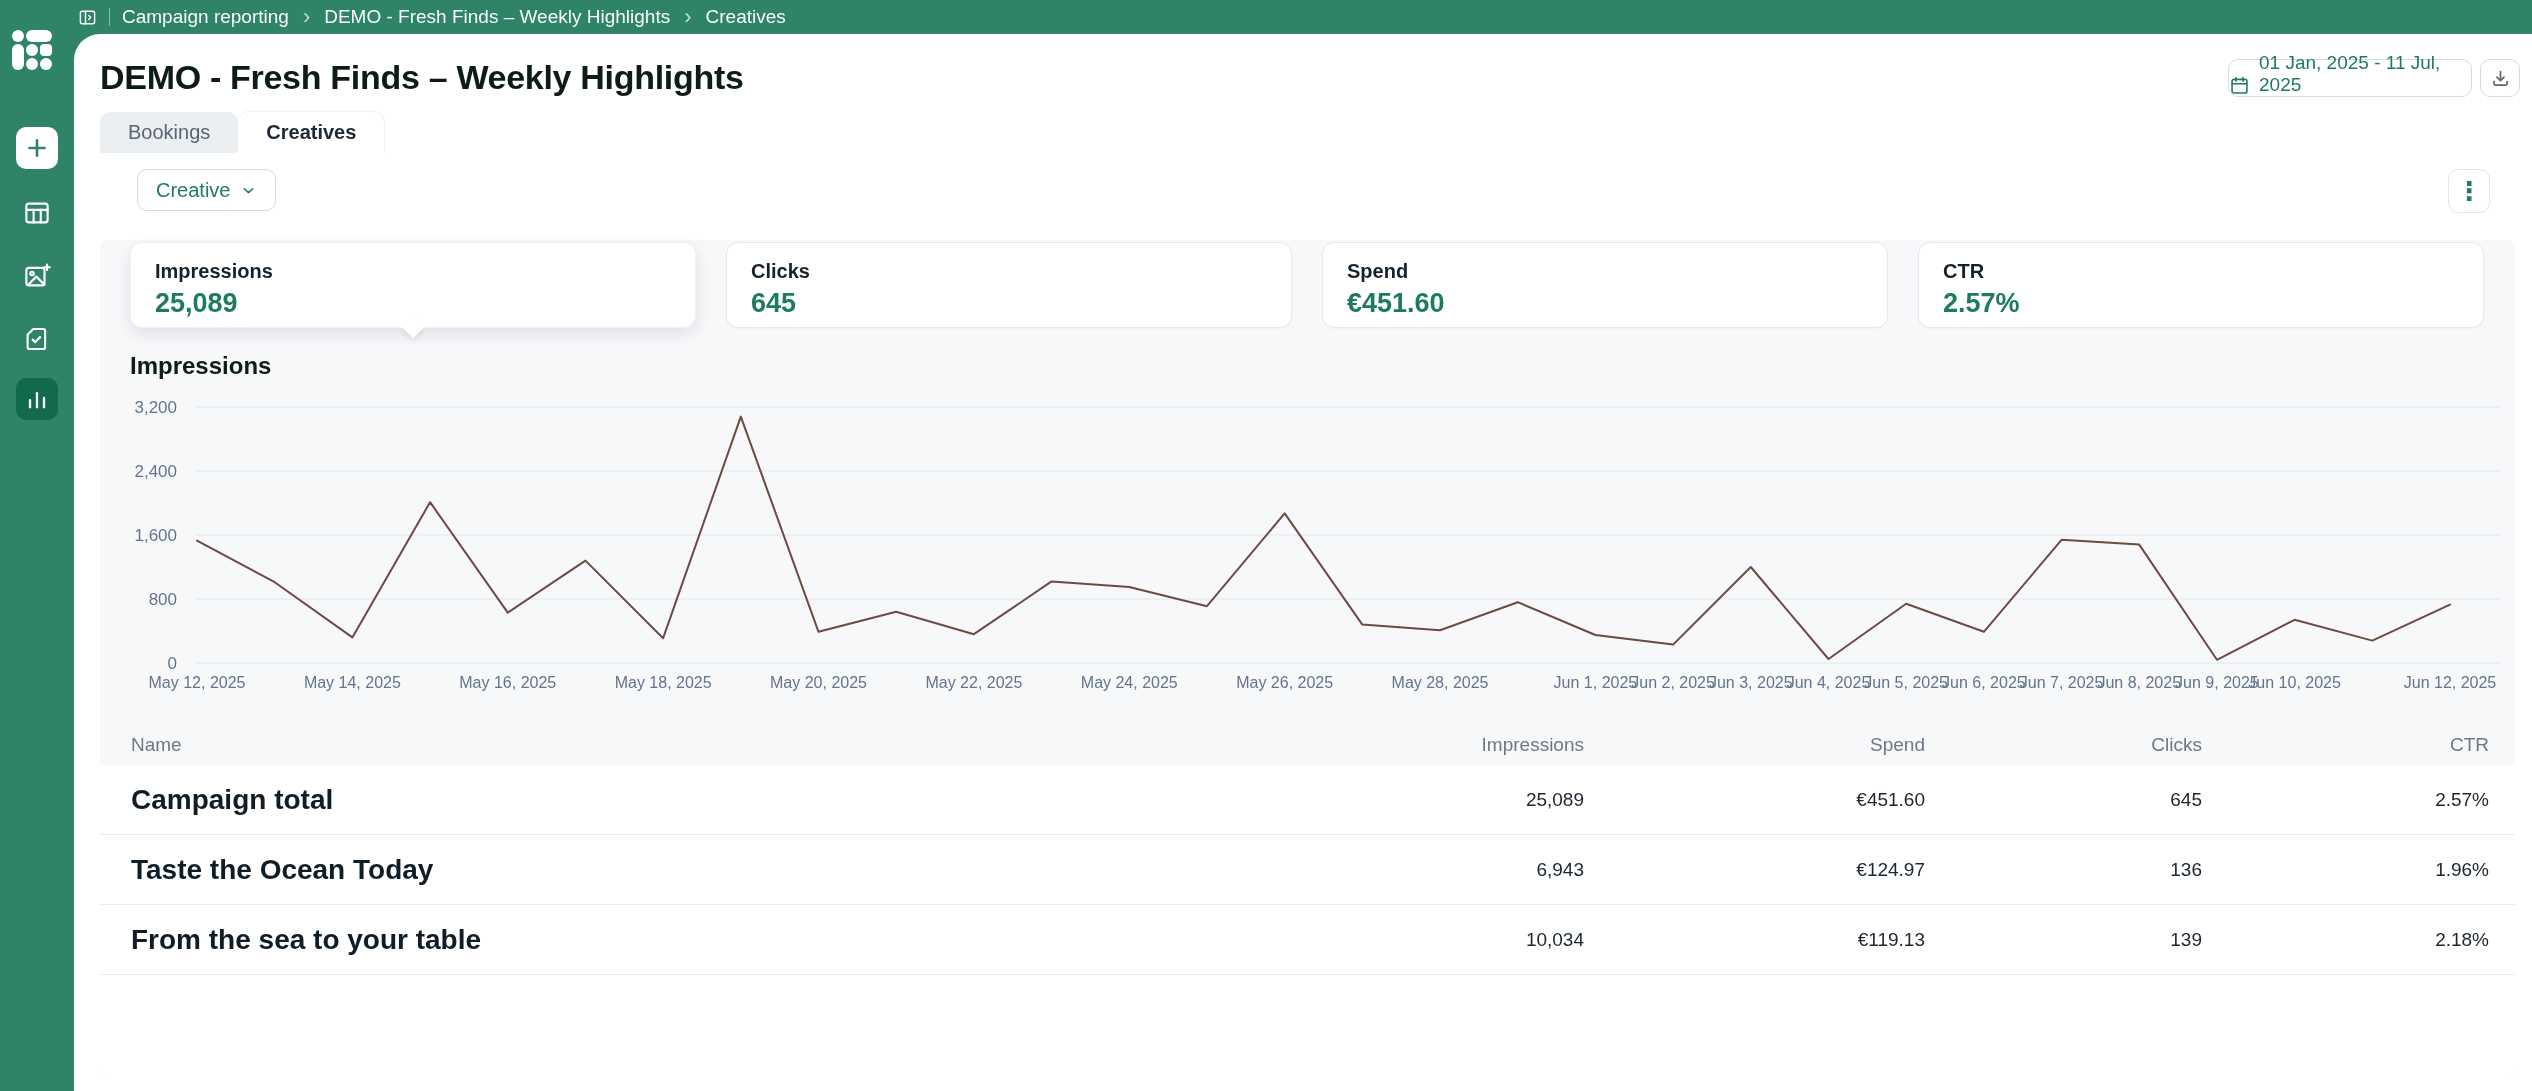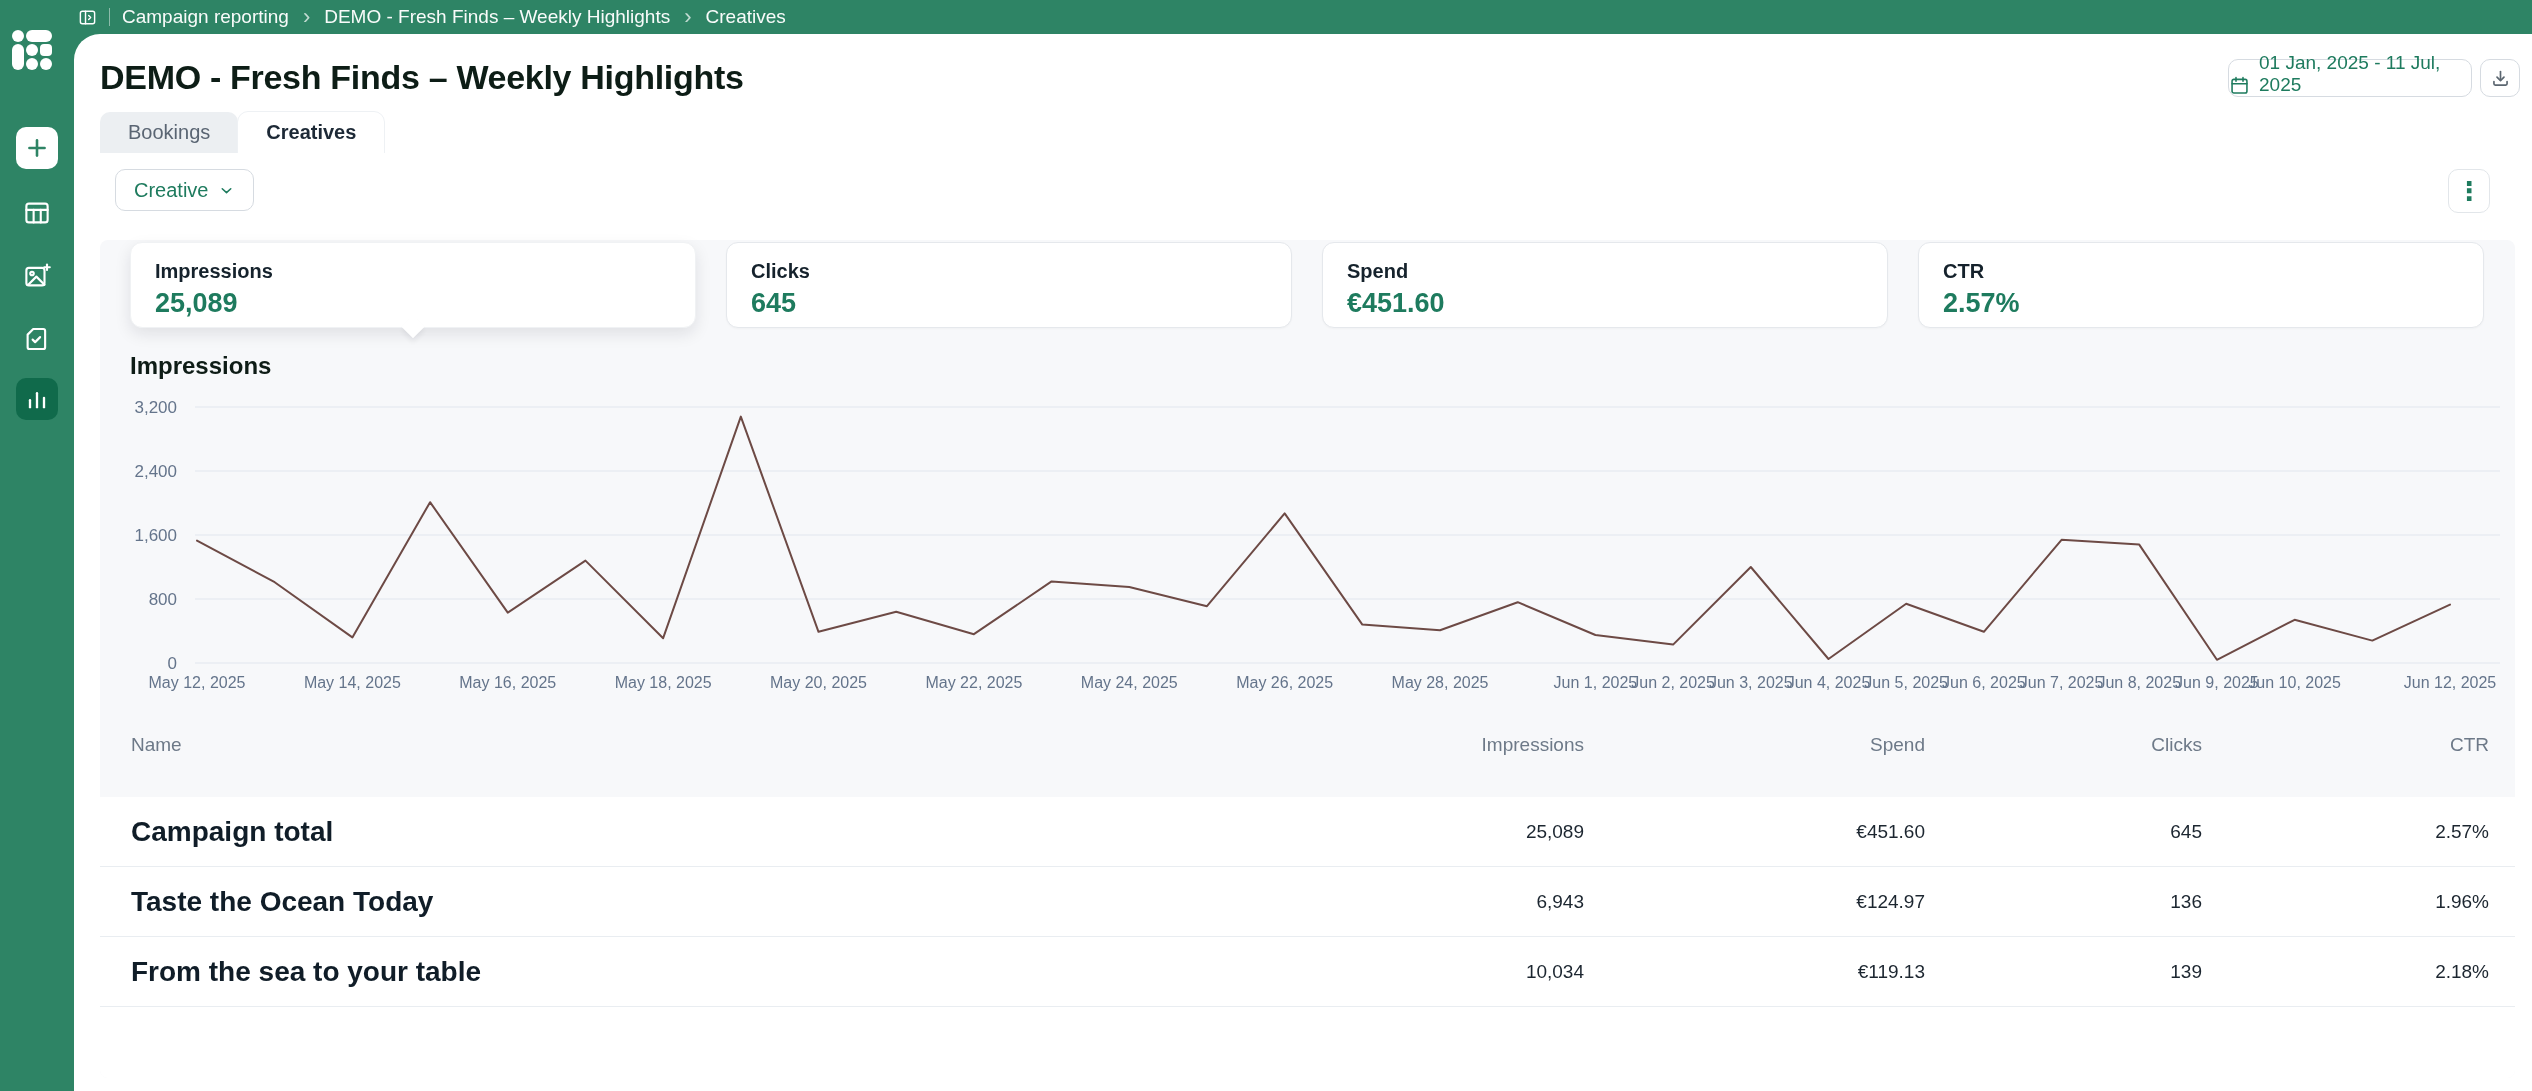--- a/index.html
+++ b/index.html
@@ -47,21 +47,21 @@
   .tabs { position:absolute; left:26px; top:78px; display:flex; height:41px; }
   .tab { min-width:114px; padding:0 28px; display:flex; align-items:center; justify-content:center;
     font-size:20px; border-radius:10px 10px 0 0; cursor:pointer; color:#5a6573; background:#eceff2; }
   .tab.active { background:#fff; color:#1d2936; font-weight:600;
     box-shadow:0 -1px 0 #eef1f4, 1px 0 0 #eef1f4, -1px 0 0 #eef1f4; }
 
   
   .panel { position:absolute; left:26px; top:119px; width:2415px; height:925px; background:#fff; }
   .panel-gray { position:absolute; left:0; top:87px; right:0; bottom:0; background:#f7f8fa; border-radius:8px; }
 
-  .filter-btn { position:absolute; left:15px; top:16px; height:42px; padding:0 18px; background:#fff;
+  .filter-btn { position:absolute; left:37px; top:16px; height:42px; padding:0 18px; background:#fff;
     border:1px solid #d6dbe1; border-radius:10px; display:flex; align-items:center; gap:10px;
     color:#1e7b5e; font-size:20px; cursor:pointer; z-index:2; }
   .kebab-btn { position:absolute; left:2348px; top:16px; width:42px; height:44px; background:#fff;
     border:1px solid #e2e6ea; border-radius:10px; display:flex; align-items:center; justify-content:center;
     cursor:pointer; z-index:2; }
   .kebab-btn span { color:#1e7b5e; font-size:26px; font-weight:700; line-height:1; letter-spacing:0; }
 
   
   .cards { position:absolute; left:30px; top:89px; width:2355px; display:flex; gap:30px; z-index:2; }
   .card { position:relative; width:566px; height:86px; background:#fff; border:1px solid #e5e8ec;
@@ -72,21 +72,21 @@
   .card-caret { position:absolute; left:50%; bottom:-8px; width:16px; height:16px; background:#fff;
     transform:translateX(-50%) rotate(45deg); box-shadow:3px 3px 5px rgba(16,24,40,.06); }
 
   
   .chart-title { position:absolute; left:30px; top:199px; font-size:24px; font-weight:700; color:#0e1c16; z-index:2; }
   .chart-svg { position:absolute; left:0; top:237px; z-index:1; }
   .chart-svg text { fill:#64748b; font-size:17px; font-family:"Liberation Sans","DejaVu Sans",sans-serif; }
   .chart-svg text.xtick { font-size:16px; }
 
   
-  .table { position:absolute; left:0; top:572px; right:0; bottom:0; z-index:2; display:flex; flex-direction:column;gap:32px; }
+  .table { position:absolute; left:0; top:572px; right:0; bottom:0; z-index:2; display:flex; flex-direction:column; }
   .tgrid { display:grid; grid-template-columns:1144px 340px 341px 277px 313px; align-items:center; }
   .thead { height:40px; color:#6d7988; font-size:19px; }
   .tbody { background:#fff; flex:1; border-radius:0 0 8px 8px; }
   .trow { height:70px; border-bottom:1px solid #e9edf1; cursor:pointer; }
   .cell-name { padding-left:31px; font-size:28px; font-weight:700; color:#101d28; }
   .cell-num { text-align:right; font-size:19px; color:#1c2630; }
   .cell-last { padding-right:26px; }
   .th-name { padding-left:31px; }
   .th-num { text-align:right; }
 </style>

